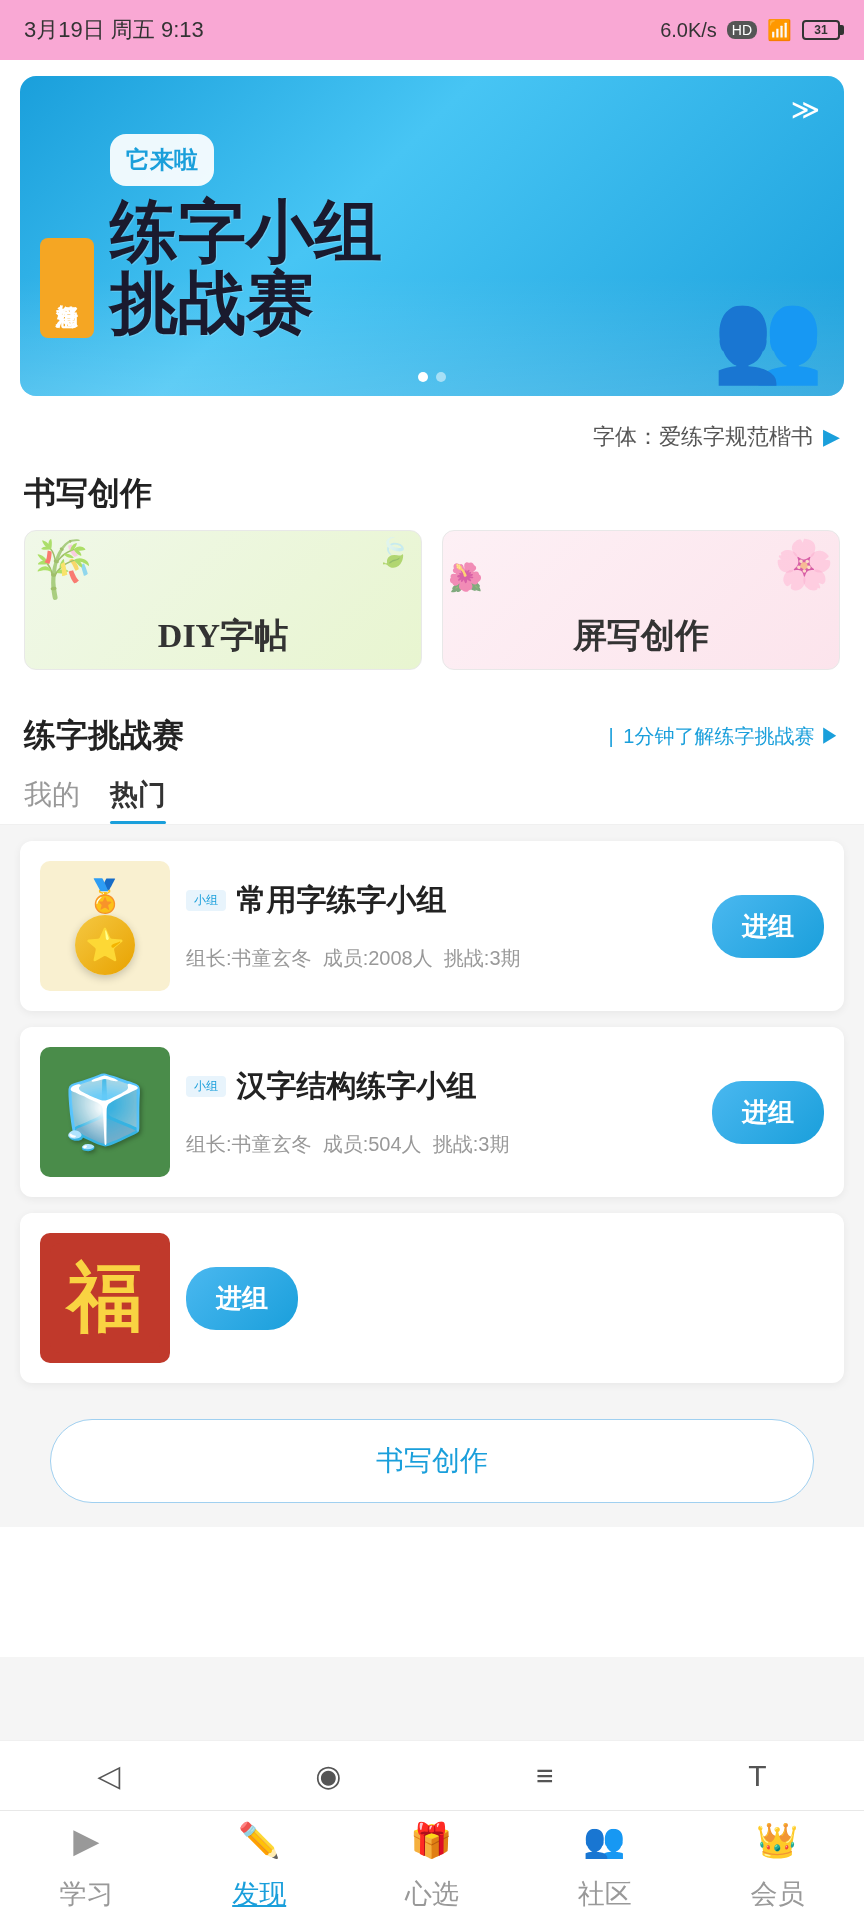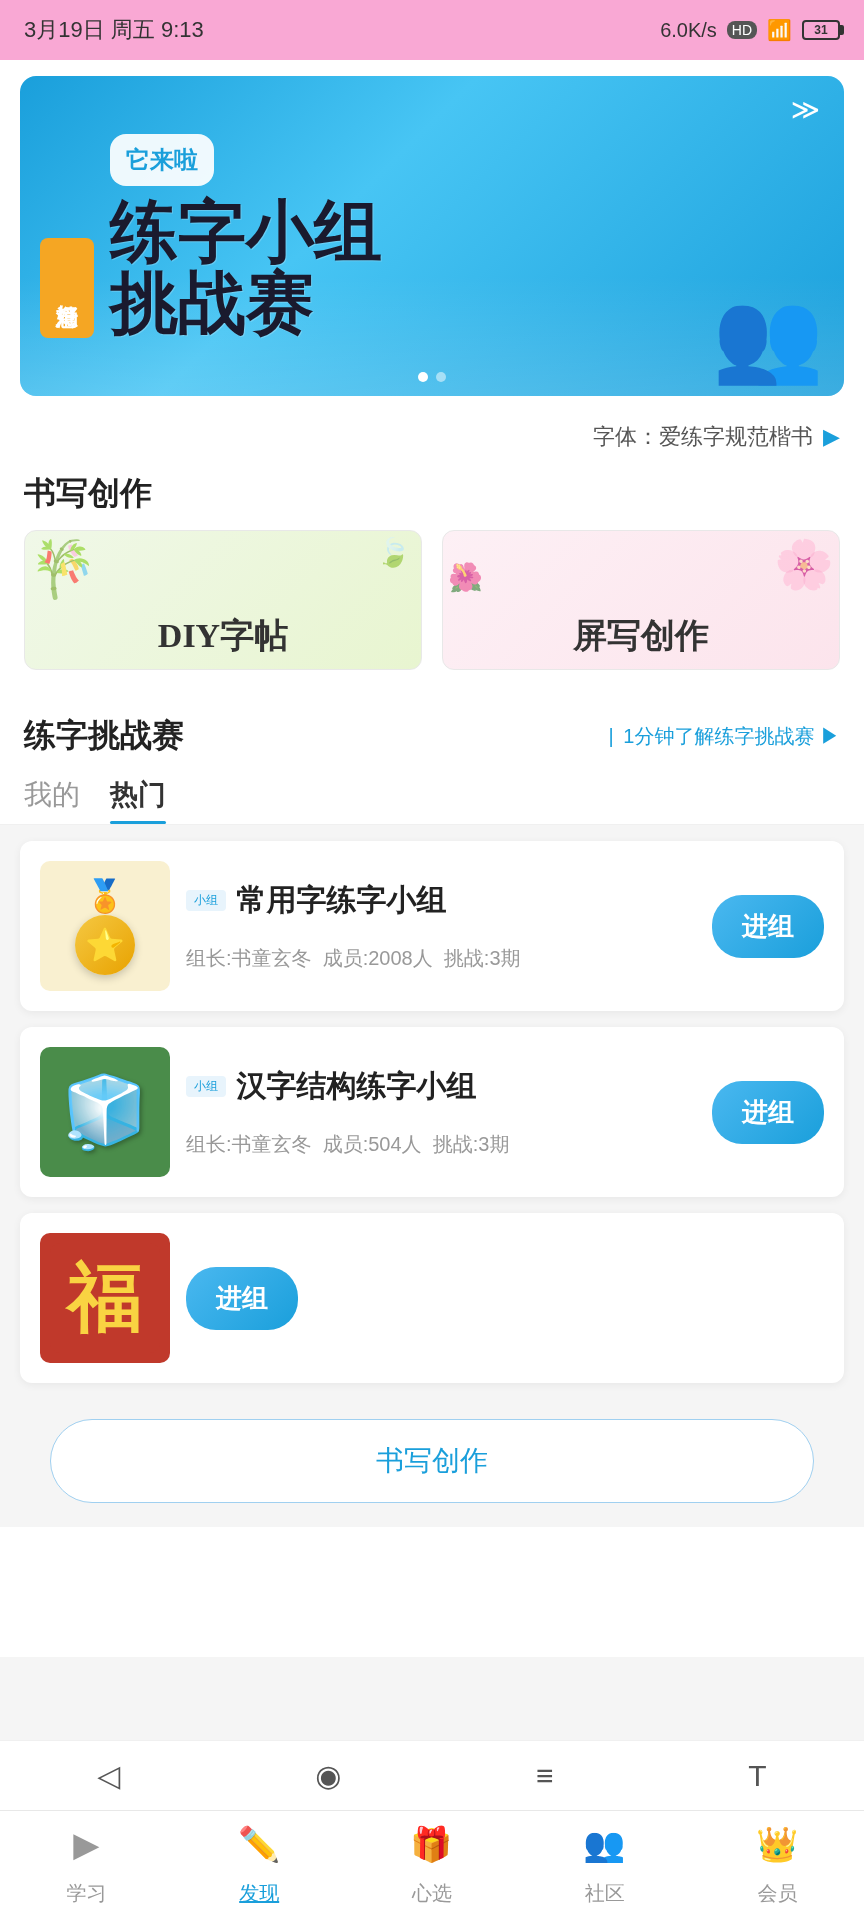--- a/index.html
+++ b/index.html
@@ -284,21 +284,21 @@
       flex: 1;
       display: flex;
       flex-direction: column;
       align-items: center;
       justify-content: center;
       gap: 4px;
       cursor: pointer;
     }
     .nav-icon { font-size: 34px; color: #999; }
     .nav-icon.active { color: #1a9fdb; }
-    .nav-label { font-size: 20px; color: #999; margin-top: 12px; }
+    .nav-label { font-size: 27px; color: #999; margin-top: 12px; }
     .nav-label.active { color: #1a9fdb; text-decoration: underline; }
 
     
     .sys-nav {
       position: fixed;
       bottom: 110px; left: 0; width: 864px;
       background: #fff;
       display: flex;
       justify-content: space-around;
       align-items: center;

